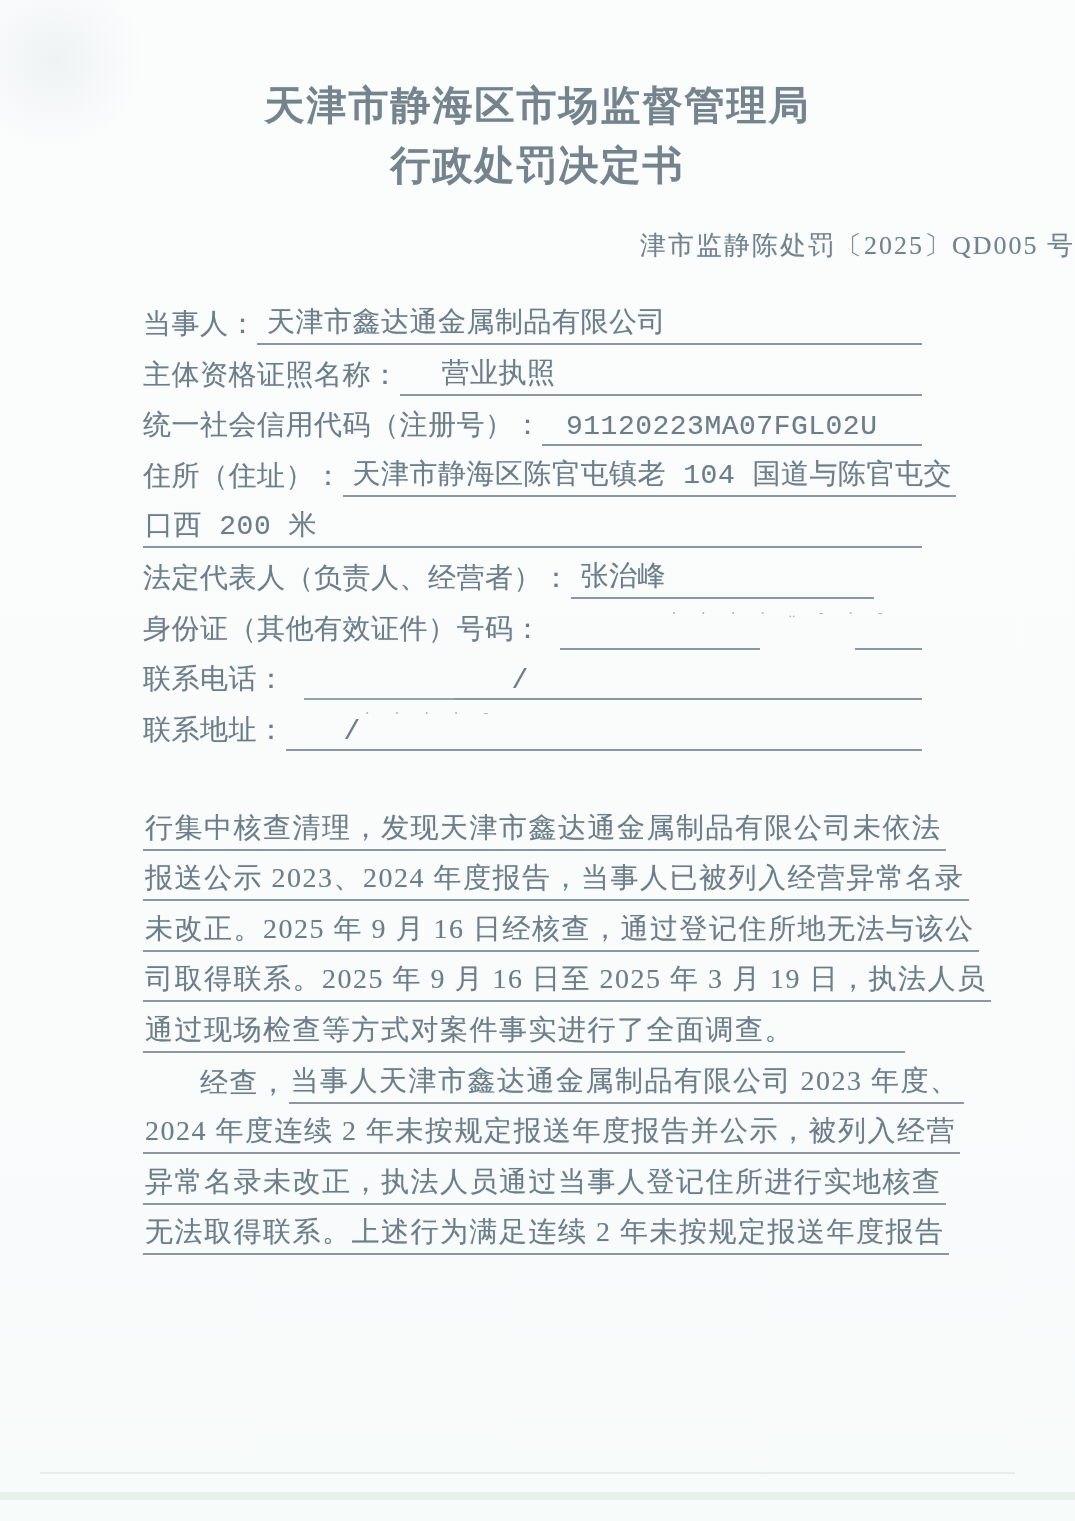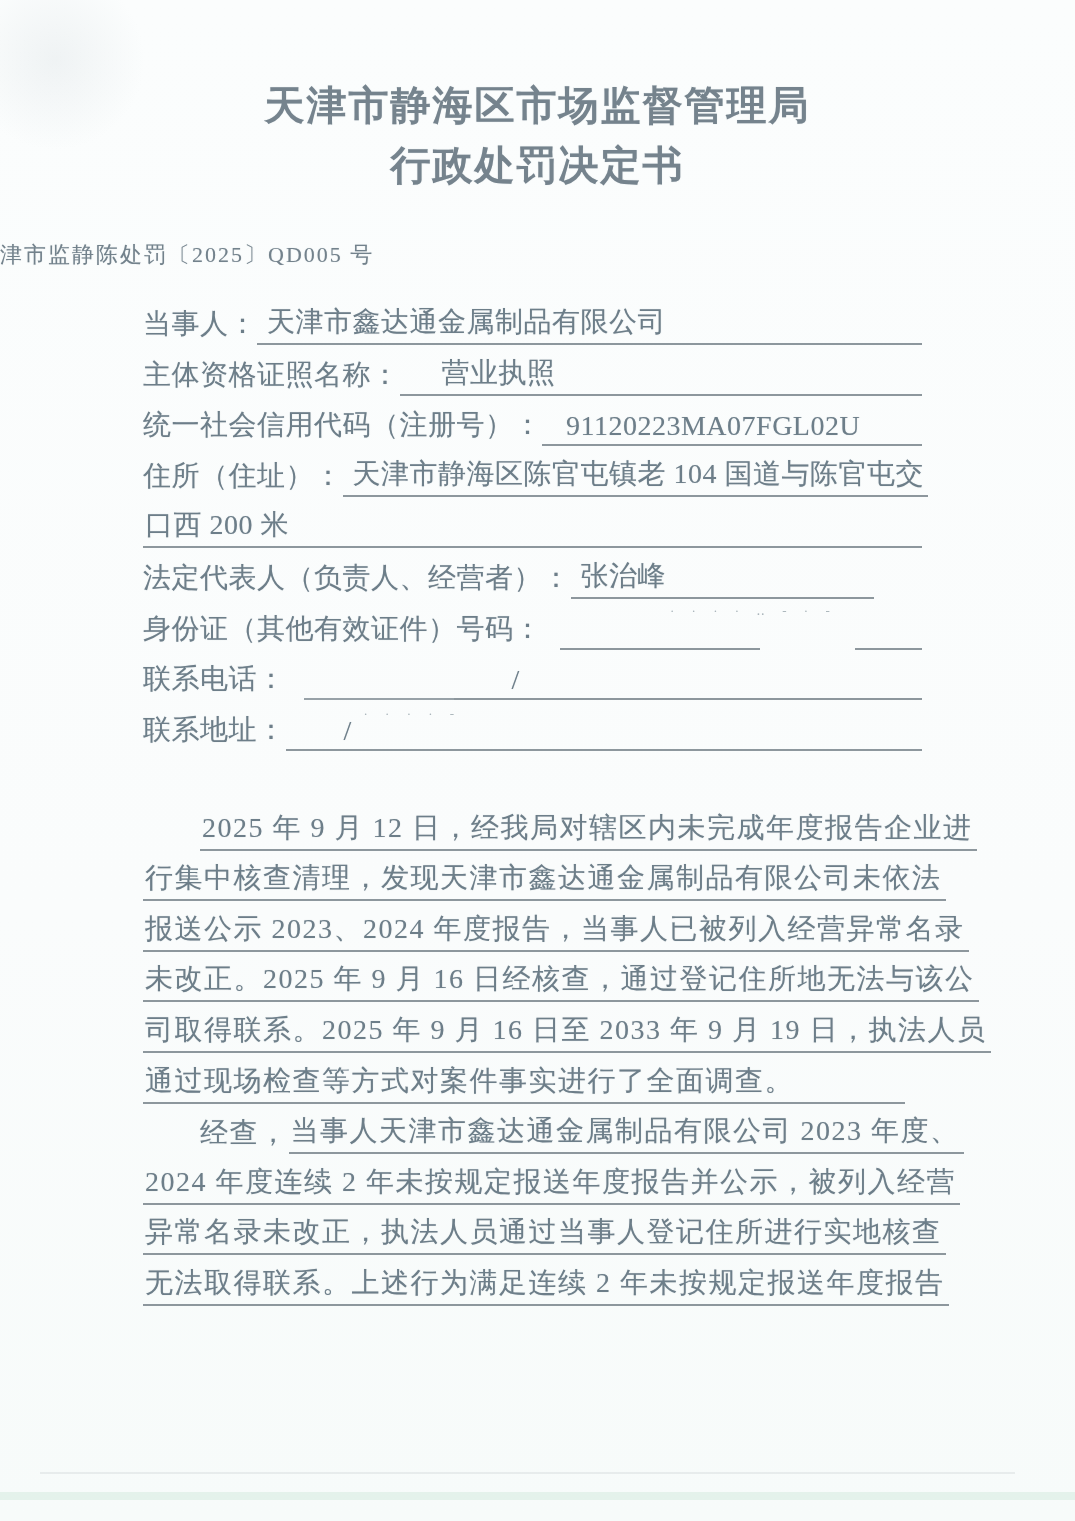--- a/index.html
+++ b/index.html
@@ -15,28 +15,28 @@
     color:#6d7e89;
     text-shadow:0 0 1px rgba(109,126,137,0.35);
   }
   
   .hdr{position:absolute;top:76px;left:0;width:100%;text-align:center;}
   .hdr h1{
     margin:0;font-size:40px;line-height:60px;font-weight:bold;
     letter-spacing:2px;color:#75838d;
   }
   .docno{
-    position:absolute;top:240px;left:0;width:100%;text-align:left;
-    font-size:22px;letter-spacing:2px;color:#73828c;
+    position:absolute;top:228px;left:0;width:100%;text-align:right;
+    font-size:26px;letter-spacing:2px;color:#73828c;
   }
   
   .fields{position:absolute;top:294px;left:143px;width:779px;}
   .row{
     position:relative;display:flex;align-items:flex-end;height:50.8px;
-    font-size:28px;letter-spacing:0.5px;
+    font-size:28px;letter-spacing:0.5px;font-family:Liberation Mono, monospace;
   }
   .lbl{white-space:nowrap;padding-bottom:2px;}
   .ul{
     flex:1;border-bottom:2px solid #8d979d;padding:0 4px 2px 10px;
     white-space:nowrap;
   }
   .ul.gap-lg{padding-left:42px;}
   .ul.gap-md{padding-left:24px;}
   .row-full .ul{padding-left:2px;}
   .val-short{margin-right:48px;}
@@ -135,34 +135,30 @@
     <div class="row">
       <span class="lbl">联系地址：</span>
       <span class="ul slash-pad">/</span>
     </div>
 
   </div>
 
   <div class="bodytxt">
 
     <div class="pline">
-      <span class="ind"></span>
-      <span class="ul">2025 年 9 月 12 日，经我局对辖区内未完成年度报告企业进</span>
-    </div>
-    <div class="pline">
       <span class="ul">行集中核查清理，发现天津市鑫达通金属制品有限公司未依法</span>
     </div>
     <div class="pline">
       <span class="ul">报送公示 2023、2024 年度报告，当事人已被列入经营异常名录</span>
     </div>
     <div class="pline">
       <span class="ul">未改正。2025 年 9 月 16 日经核查，通过登记住所地无法与该公</span>
     </div>
     <div class="pline">
-      <span class="ul">司取得联系。2025 年 9 月 16 日至 2033 年 9 月 19 日，执法人员</span>
+      <span class="ul">司取得联系。2025 年 9 月 16 日至 2025 年 3 月 19 日，执法人员</span>
     </div>
     <div class="pline">
       <span class="ul short">通过现场检查等方式对案件事实进行了全面调查。</span>
     </div>
 
     <div class="pline">
       <span class="ind"></span>
       <span class="pre">经查，</span>
       <span class="ul">当事人天津市鑫达通金属制品有限公司 2023 年度、</span>
     </div>

